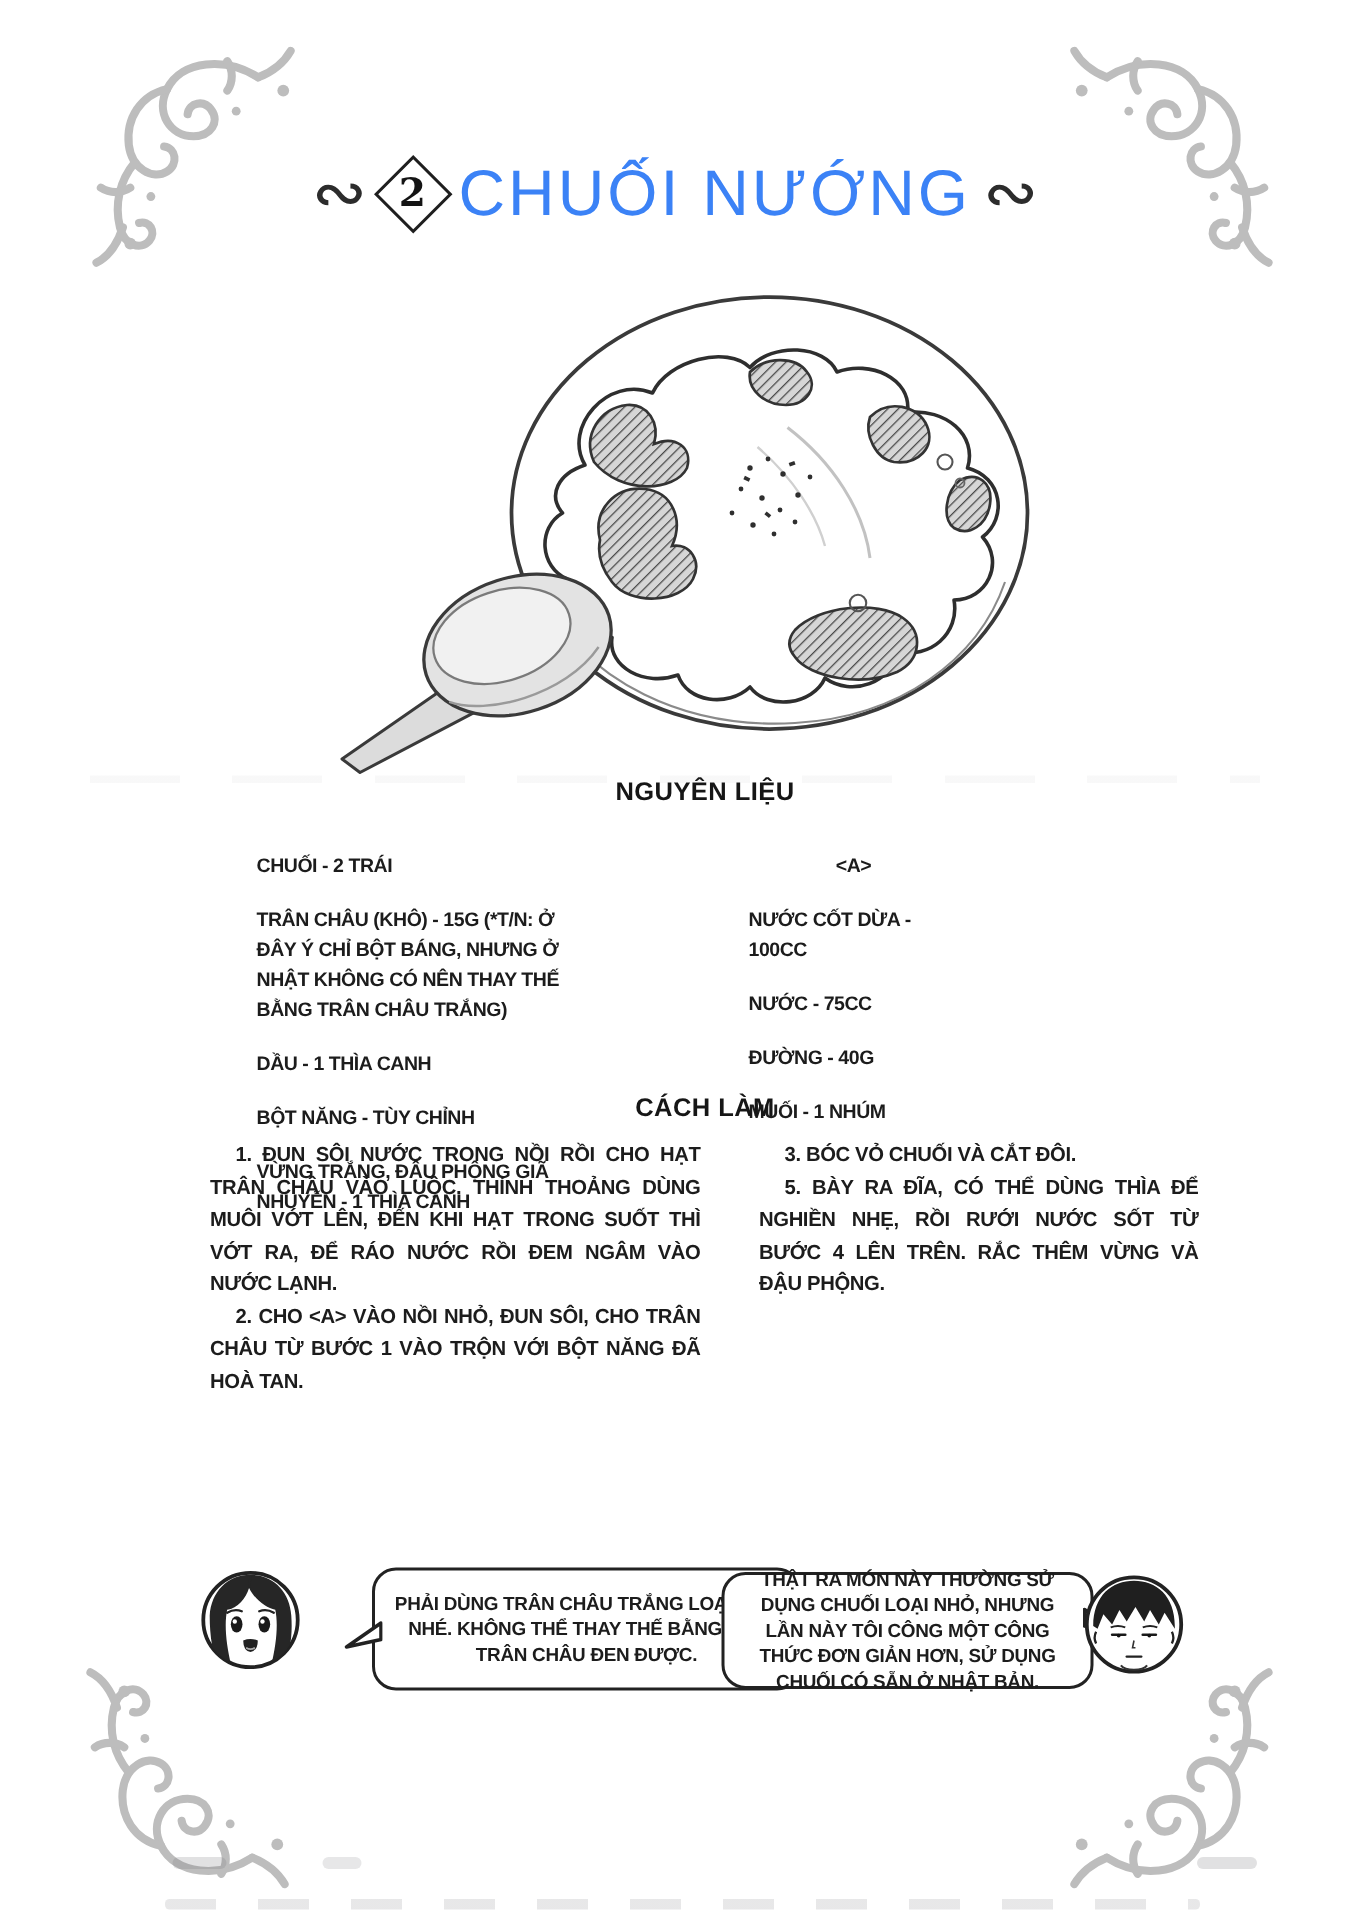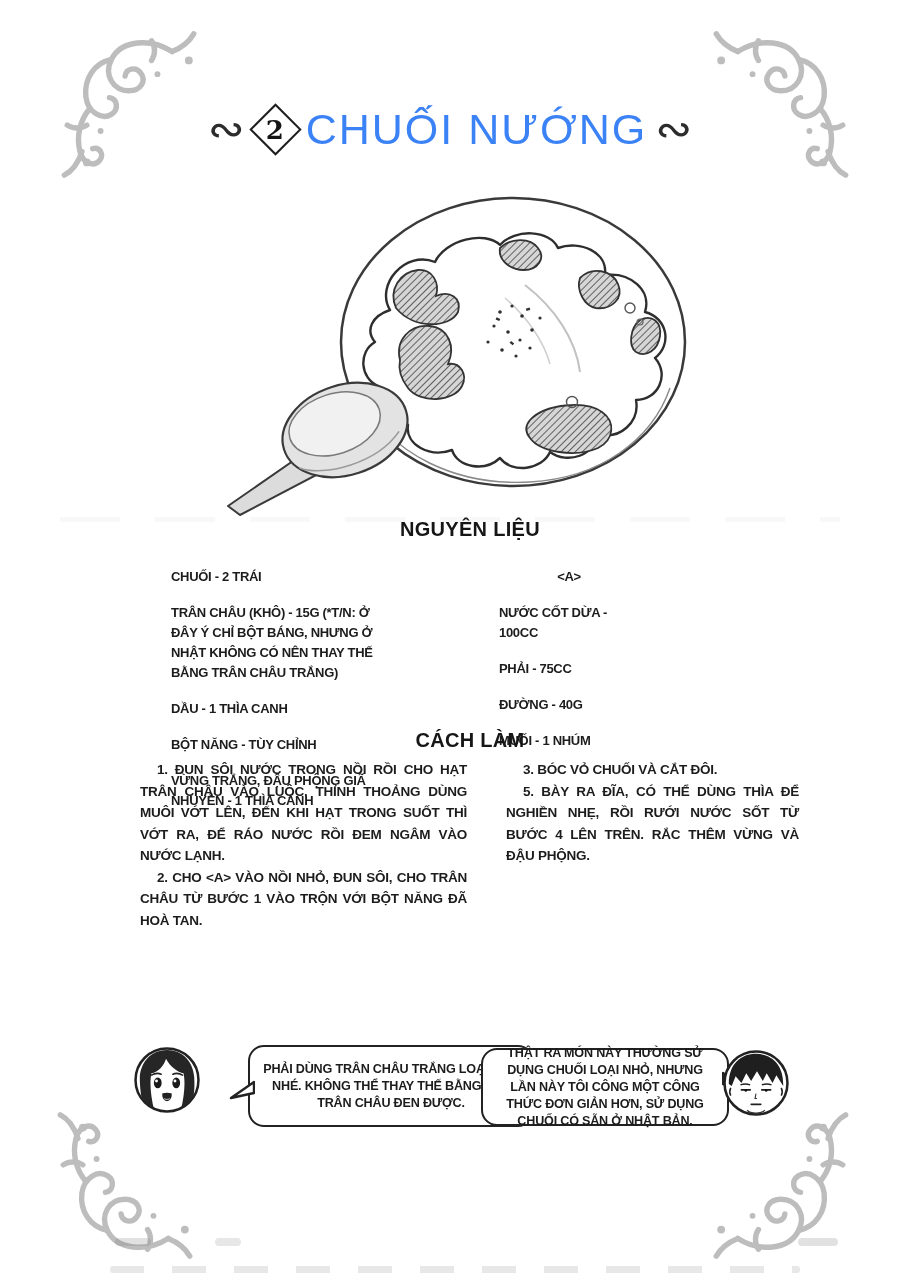--- a/index.html
+++ b/index.html
@@ -22,21 +22,21 @@
            display:flex;align-items:center;justify-content:center;background:#fff;margin:0 4px;}
   .diamond span{transform:rotate(-45deg);font-family:"DejaVu Serif",serif;font-size:26px;font-weight:700;color:#141414;}
   .title-text{font-size:43px;letter-spacing:2px;color:#3b82f6;font-weight:400;}
 
   
   .illustration{position:absolute;left:200px;top:188px;width:500px;height:334px;}
   .illustration svg{width:100%;height:100%;display:block;}
 
   
   .sec-heading{position:absolute;left:140px;width:660px;text-align:center;
-               font-weight:700;font-size:20px;letter-spacing:.3px;color:#161616;}
+               font-weight:700;font-size:17px;letter-spacing:.3px;color:#161616;}
   .sec-heading.ing{top:518px;}
   .sec-heading.method{top:729px;}
 
   
   .ing-col{position:absolute;font-weight:700;font-size:13px;line-height:20px;letter-spacing:-.3px;color:#1c1c1c;}
   .ing-left{left:155px;top:551px;width:260px;}
   .ing-right{left:483px;top:551px;width:170px;}
   .ing-col p{margin:16px;}
   .group-label{text-align:center;width:140px;}
 
@@ -236,21 +236,21 @@
     <p>CHUỐI - 2 TRÁI</p>
     <p>TRÂN CHÂU (KHÔ) - 15G (*T/N: Ở ĐÂY Ý CHỈ BỘT BÁNG, NHƯNG Ở NHẬT KHÔNG CÓ NÊN THAY THẾ BẰNG TRÂN CHÂU TRẮNG)</p>
     <p>DẦU - 1 THÌA CANH</p>
     <p>BỘT NĂNG - TÙY CHỈNH</p>
     <p>VỪNG TRẮNG, ĐẬU PHỘNG GIÃ NHUYỄN - 1 THÌA CANH</p>
   </div>
 
   <div class="ing-col ing-right">
     <p class="group-label">&lt;A&gt;</p>
     <p>NƯỚC CỐT DỪA - 100CC</p>
-    <p>PHẢI - 75CC</p>
+    <p>NƯỚC - 75CC</p>
     <p>ĐƯỜNG - 40G</p>
     <p>MUỐI - 1 NHÚM</p>
   </div>
 
   <div class="sec-heading method">CÁCH LÀM</div>
 
   <div class="method-col method-left">
     <p class="step">1. ĐUN SÔI NƯỚC TRONG NỒI RỒI CHO HẠT TRÂN CHÂU VÀO LUỘC. THỈNH THOẢNG DÙNG MUÔI VỚT LÊN, ĐẾN KHI HẠT TRONG SUỐT THÌ VỚT RA, ĐỂ RÁO NƯỚC RỒI ĐEM NGÂM VÀO NƯỚC LẠNH.</p>
     <p class="step">2. CHO &lt;A&gt; VÀO NỒI NHỎ, ĐUN SÔI, CHO TRÂN CHÂU TỪ BƯỚC 1 VÀO TRỘN VỚI BỘT NĂNG ĐÃ HOÀ TAN.</p>
   </div>

